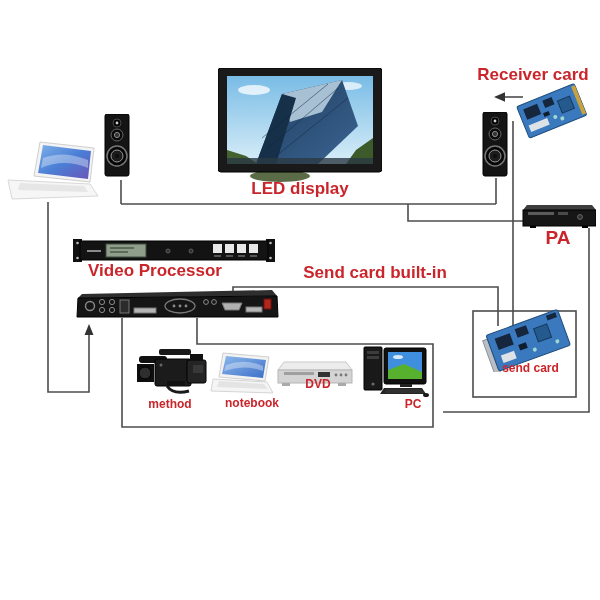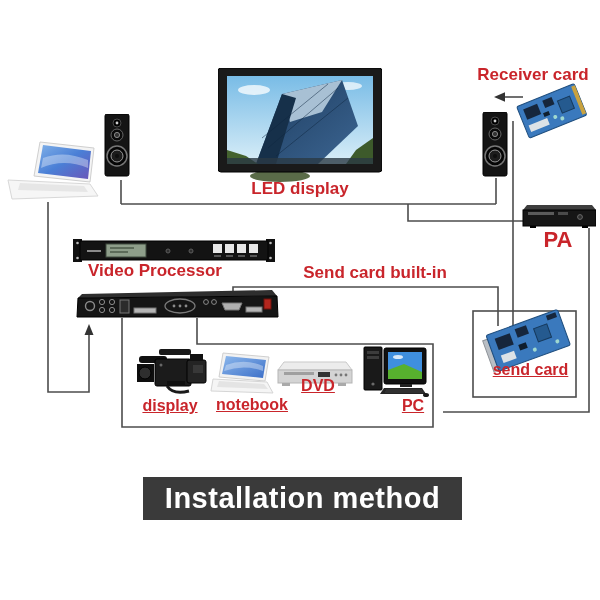--- a/index.html
+++ b/index.html
@@ -6,22 +6,22 @@
   #canvas{
     position:relative;width:600px;height:600px;background:#ffffff;overflow:hidden;
     font-family:"Liberation Sans",sans-serif;
   }
   .abs{position:absolute;}
   .lbl{
     position:absolute;color:#c9252b;font-weight:bold;text-align:center;
     font-family:"Liberation Sans",sans-serif;line-height:1.05;white-space:nowrap;
   }
   .lbl-17{font-size:17px;}
-  .lbl-16{font-size:16px;text-decoration:underline;}
-  .lbl-18{font-size:22px;}
+  .lbl-16{font-size:12px;}
+  .lbl-18{font-size:19px;}
   #wires{position:absolute;left:0;top:0;width:600px;height:600px;}
   #wires path, #wires rect{fill:none;stroke:#4d4d4d;stroke-width:1.6;}
   #wires polygon{fill:#333;stroke:none;}
   #title-banner{
     position:absolute;left:143px;top:477px;width:319px;height:43px;
     background:#3a3a3a;color:#ffffff;display:flex;align-items:center;justify-content:center;
     font-size:29px;font-weight:bold;letter-spacing:0.5px;
   }
 </style>
 </head>
@@ -271,22 +271,19 @@
       </g>
     </svg>
   </div>
 
   <div class="lbl lbl-17" style="left:235px;top:180px;width:130px">LED display</div>
   <div class="lbl lbl-17" style="left:468px;top:66px;width:130px">Receiver card</div>
   <div class="lbl lbl-18" style="left:536px;top:228px;width:44px">PA</div>
   <div class="lbl lbl-17" style="left:80px;top:262px;width:150px">Video Processor</div>
   <div class="lbl lbl-17" style="left:285px;top:264px;width:180px">Send card built-in</div>
   <div class="lbl lbl-16" style="left:488px;top:362px;width:85px">send card</div>
-  <div class="lbl lbl-16" style="left:135px;top:398px;width:70px">display</div>
+  <div class="lbl lbl-16" style="left:135px;top:398px;width:70px">method</div>
   <div class="lbl lbl-16" style="left:212px;top:397px;width:80px">notebook</div>
   <div class="lbl lbl-16" style="left:288px;top:378px;width:60px">DVD</div>
   <div class="lbl lbl-16" style="left:384px;top:398px;width:58px">PC</div>
 
-  <div id="title-banner">
-    <span>Installation method</span>
-  </div>
 
 </div>
 
 </body></html>

